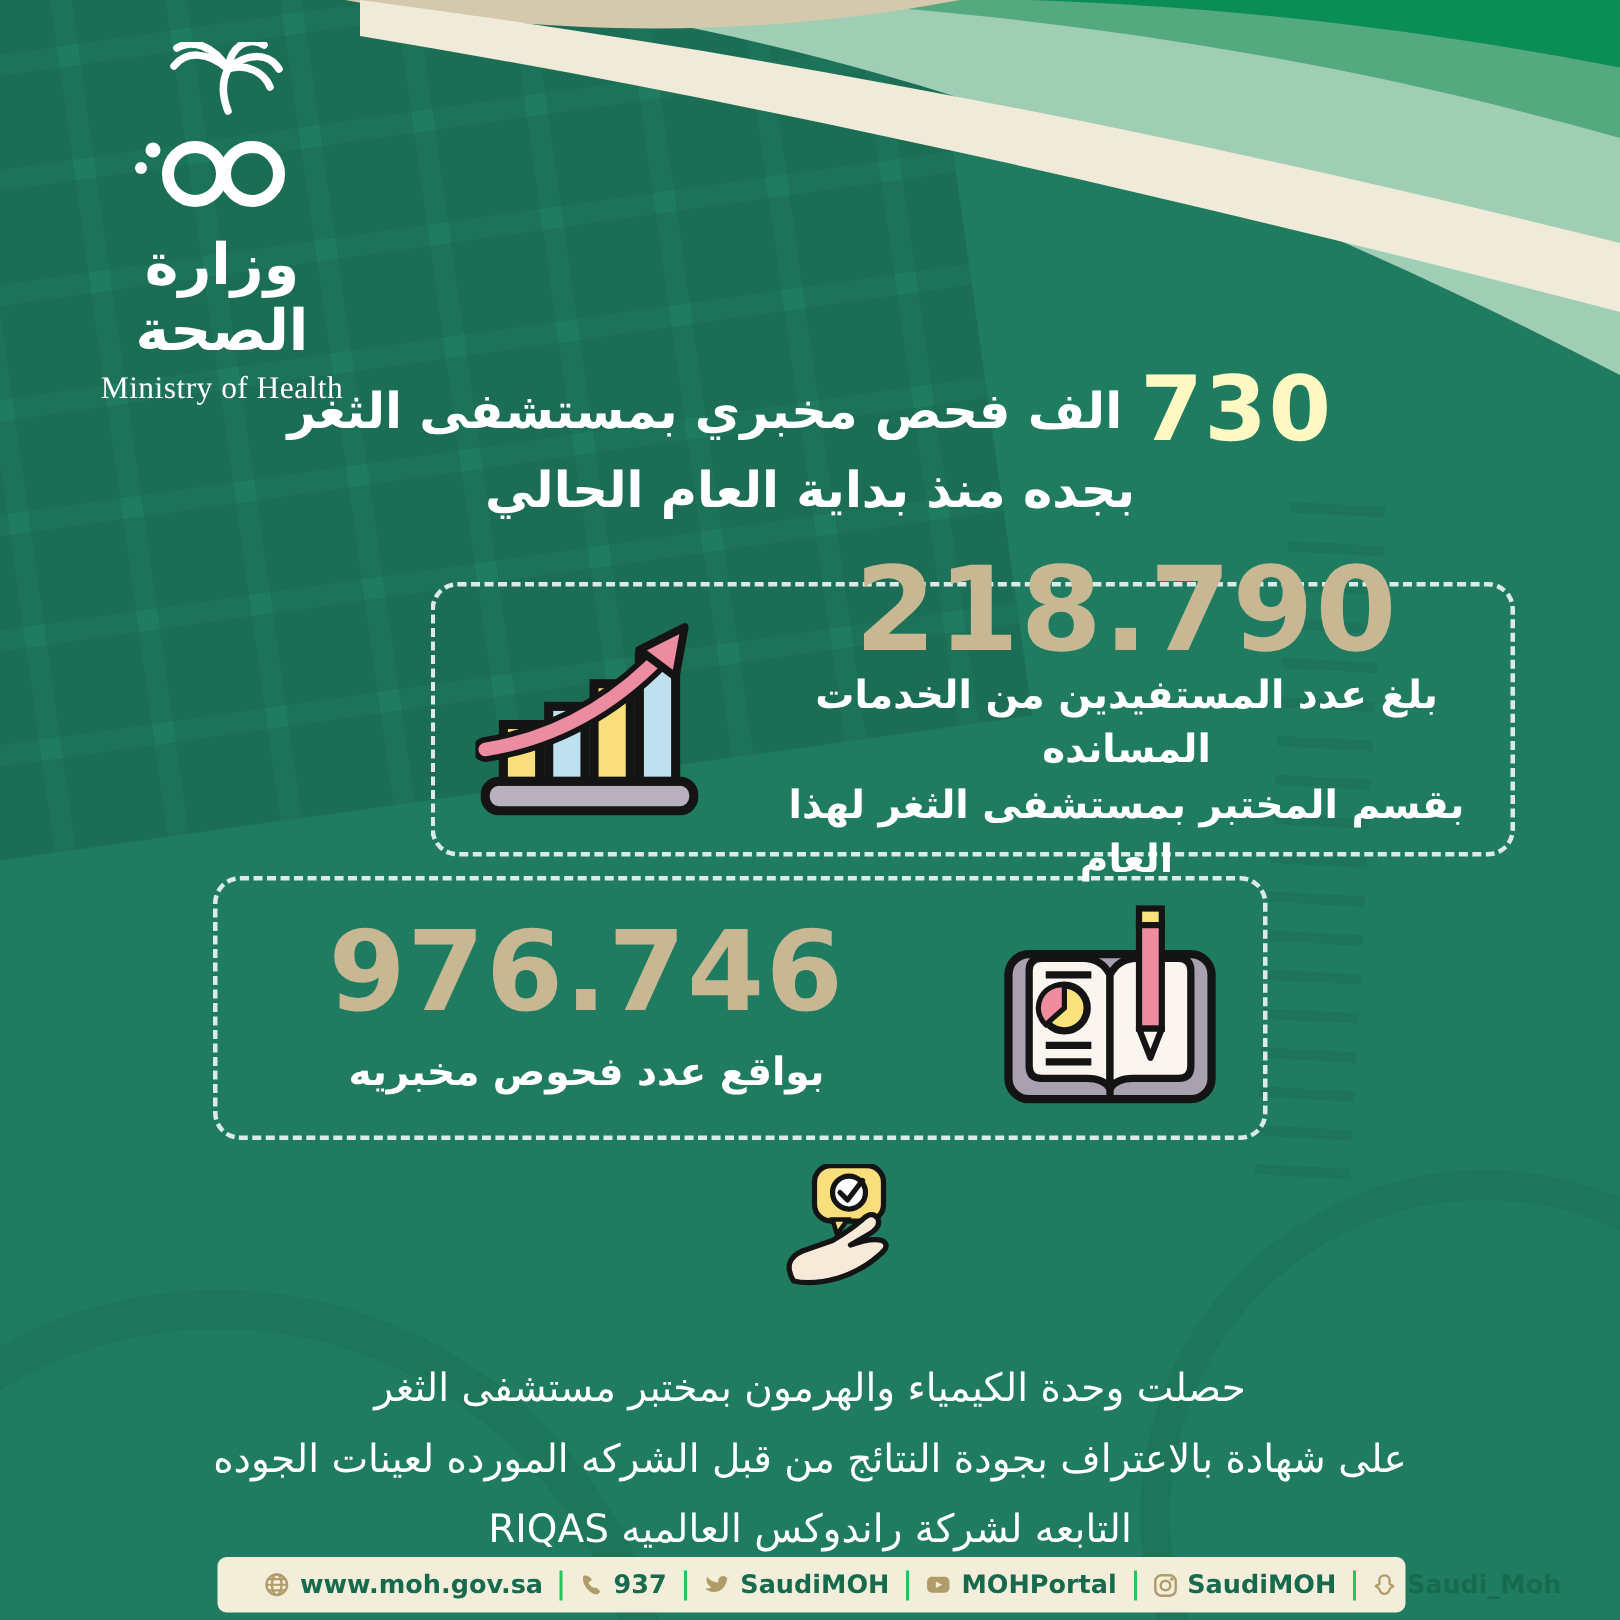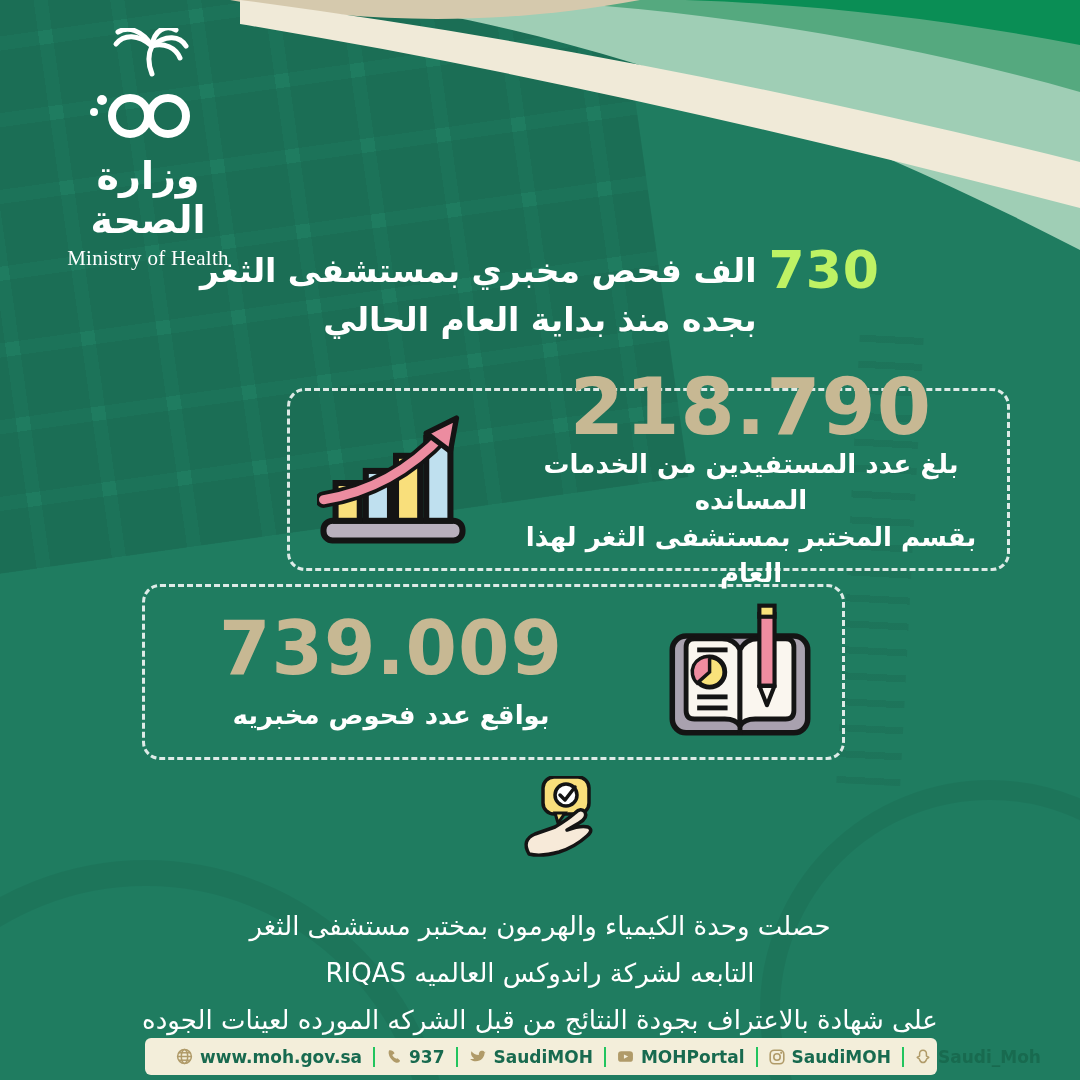--- a/index.html
+++ b/index.html
@@ -22,21 +22,21 @@
   .swoosh{position:absolute;top:0;left:0;}
 
   
   .logo{position:absolute;left:38px;top:28px;width:220px;text-align:center;color:#ffffff;}
   .logo .ar{font-size:38px;font-weight:bold;margin-top:0;}
   .logo .en{font-size:21px;margin-top:4px;letter-spacing:.3px;font-family:Liberation Serif, serif;}
 
   
   .headline{position:absolute;top:248px;left:0;right:0;text-align:center;color:#fff;font-weight:bold;direction:rtl;}
   .headline .l1{display:flex;justify-content:center;align-items:center;gap:12px;font-size:33px;}
-  .headline .big{font-size:52px;line-height:.85;color:#bef264;letter-spacing:1px;}
+  .headline .big{font-size:60px;line-height:.85;color:#fef9c3;letter-spacing:1px;}
   .headline .l2{font-size:33px;margin-top:8px;}
 
   
   .statbox{position:absolute;border:3px dashed rgba(255,255,255,.85);border-radius:18px;
            display:flex;align-items:center;box-sizing:border-box;}
   .box1{left:287px;top:388px;width:723px;height:183px;}
   .box2{left:142px;top:584px;width:703px;height:176px;}
   .icon-cell{width:205px;display:flex;justify-content:center;align-items:center;}
   .stat-col{flex:1;text-align:center;direction:rtl;color:#fff;}
   .stat-num{font-size:78px;font-weight:bold;color:#c7b893;line-height:1;letter-spacing:1px;direction:ltr;}
@@ -126,21 +126,21 @@
     </div>
     <div class="stat-col">
       <div class="stat-num">218.790</div>
       <div class="stat-line">بلغ عدد المستفيدين من الخدمات المسانده</div>
       <div class="stat-line">بقسم المختبر بمستشفى الثغر لهذا العام</div>
     </div>
   </div>
 
   <div class="statbox box2">
     <div class="stat-col">
-      <div class="stat-num">739.009</div>
+      <div class="stat-num">976.746</div>
       <div class="stat-line">بواقع عدد فحوص مخبريه</div>
     </div>
     <div class="icon-cell">
       <svg width="152" height="140" viewBox="0 0 110 100">
         <rect x="6" y="24" width="98" height="70" rx="10" fill="#a9a1af" stroke="#141414" stroke-width="4"></rect>
         <path d="M55 34 Q51 26 42 26 L22 26 Q16 26 16 32 L16 78 Q16 84 22 84 L44 84 Q52 84 55 89 Z" fill="#faf6ef" stroke="#141414" stroke-width="3.5"></path>
         <path d="M55 34 Q59 26 68 26 L88 26 Q94 26 94 32 L94 78 Q94 84 88 84 L66 84 Q58 84 55 89 Z" fill="#faf6ef" stroke="#141414" stroke-width="3.5"></path>
         <line x1="24" y1="34" x2="46" y2="34" stroke="#141414" stroke-width="3.5"></line>
         <circle cx="33" cy="50" r="11" fill="#f9e27b" stroke="#141414" stroke-width="3.5"></circle>
         <path d="M33 50 L33 39 A11 11 0 0 0 24 58 Z" fill="#ef8ca0" stroke="#141414" stroke-width="2.5"></path>
@@ -159,22 +159,22 @@
       <path d="M40 37 L50 37 L43 47 Z" fill="#f9df7b" stroke="#141414" stroke-width="3"></path>
       <circle cx="51" cy="19" r="11" fill="#ffffff" stroke="#141414" stroke-width="3.5"></circle>
       <path d="M45 19 L50 24 L60 11" fill="none" stroke="#141414" stroke-width="3.5" stroke-linecap="round" stroke-linejoin="round"></path>
       <path d="M14 78 Q6 64 20 58 L40 51 Q52 44 60 37 Q66 31 70 36 Q73 42 64 47 L52 54 Q66 49 73 51 Q79 54 72 60 Q60 71 44 76 Q26 81 14 78 Z" fill="#f7ead9" stroke="#141414" stroke-width="3.5" stroke-linejoin="round"></path>
     </svg>
     <br>
   </div>
 
   <div class="para">
     <div>حصلت وحدة الكيمياء والهرمون بمختبر مستشفى الثغر</div>
+    <div>على شهادة بالاعتراف بجودة النتائج من قبل الشركه المورده  لعينات الجوده</div>
     <div>التابعه لشركة راندوكس العالميه RIQAS</div>
-    <div>على شهادة بالاعتراف بجودة النتائج من قبل الشركه المورده  لعينات الجوده</div>
   </div>
 
   <div class="footer">
     <div class="fitem">
       <svg width="17" height="17" viewBox="0 0 16 16">
         <g fill="none" stroke="#b09b69" stroke-width="1.4">
           <circle cx="8" cy="8" r="6.5"></circle>
           <ellipse cx="8" cy="8" rx="3" ry="6.5"></ellipse>
           <line x1="1.5" y1="8" x2="14.5" y2="8"></line>
           <line x1="2.5" y1="4.5" x2="13.5" y2="4.5"></line>

